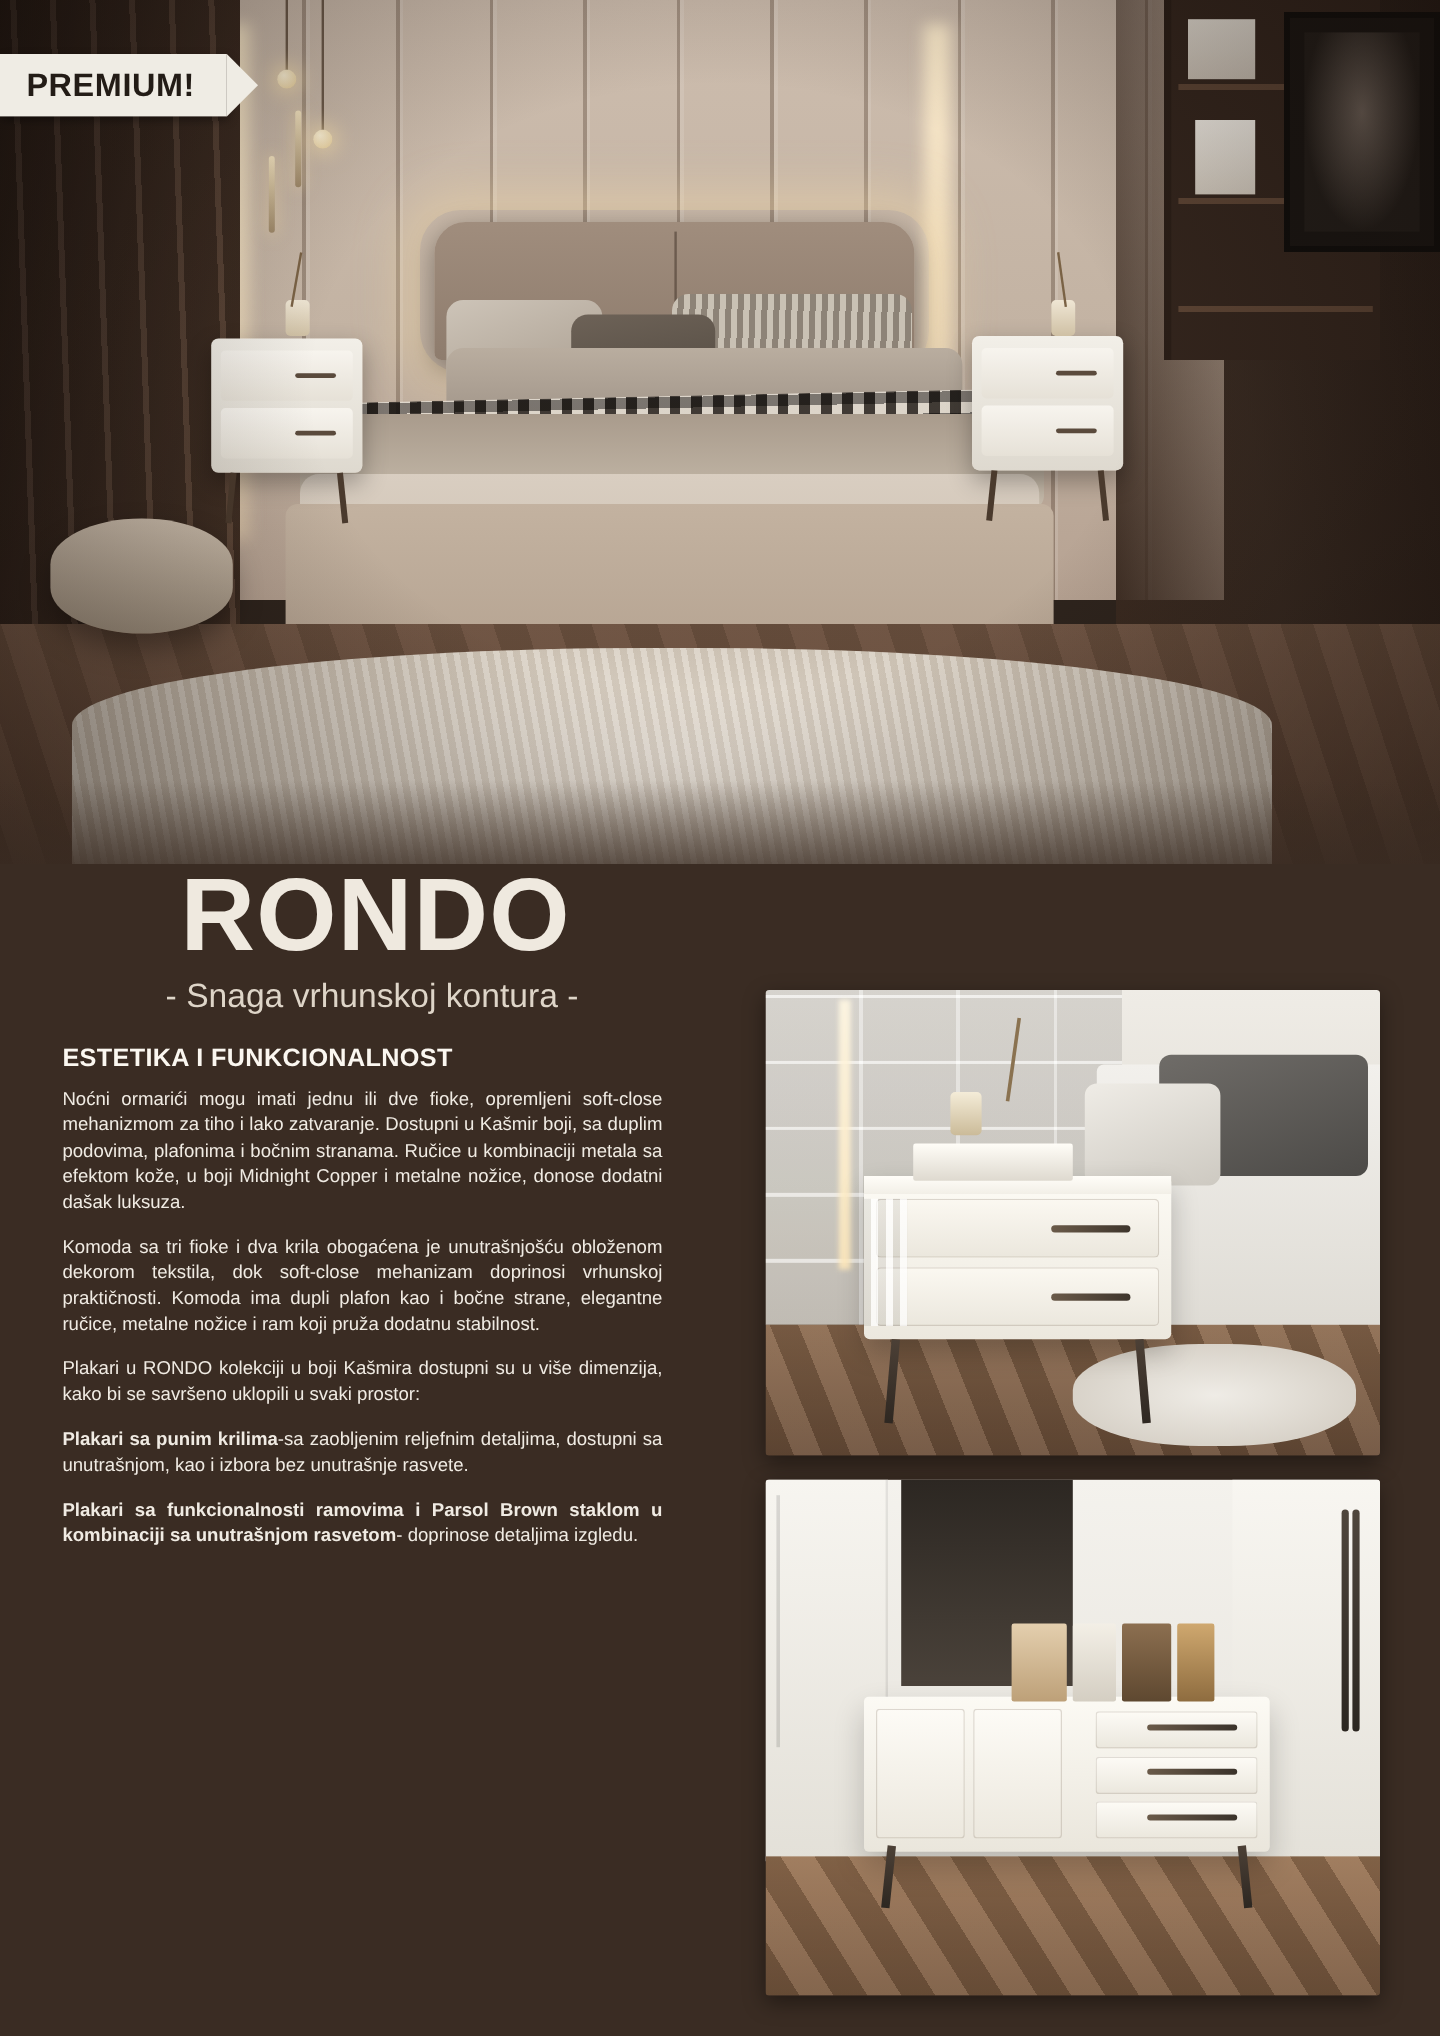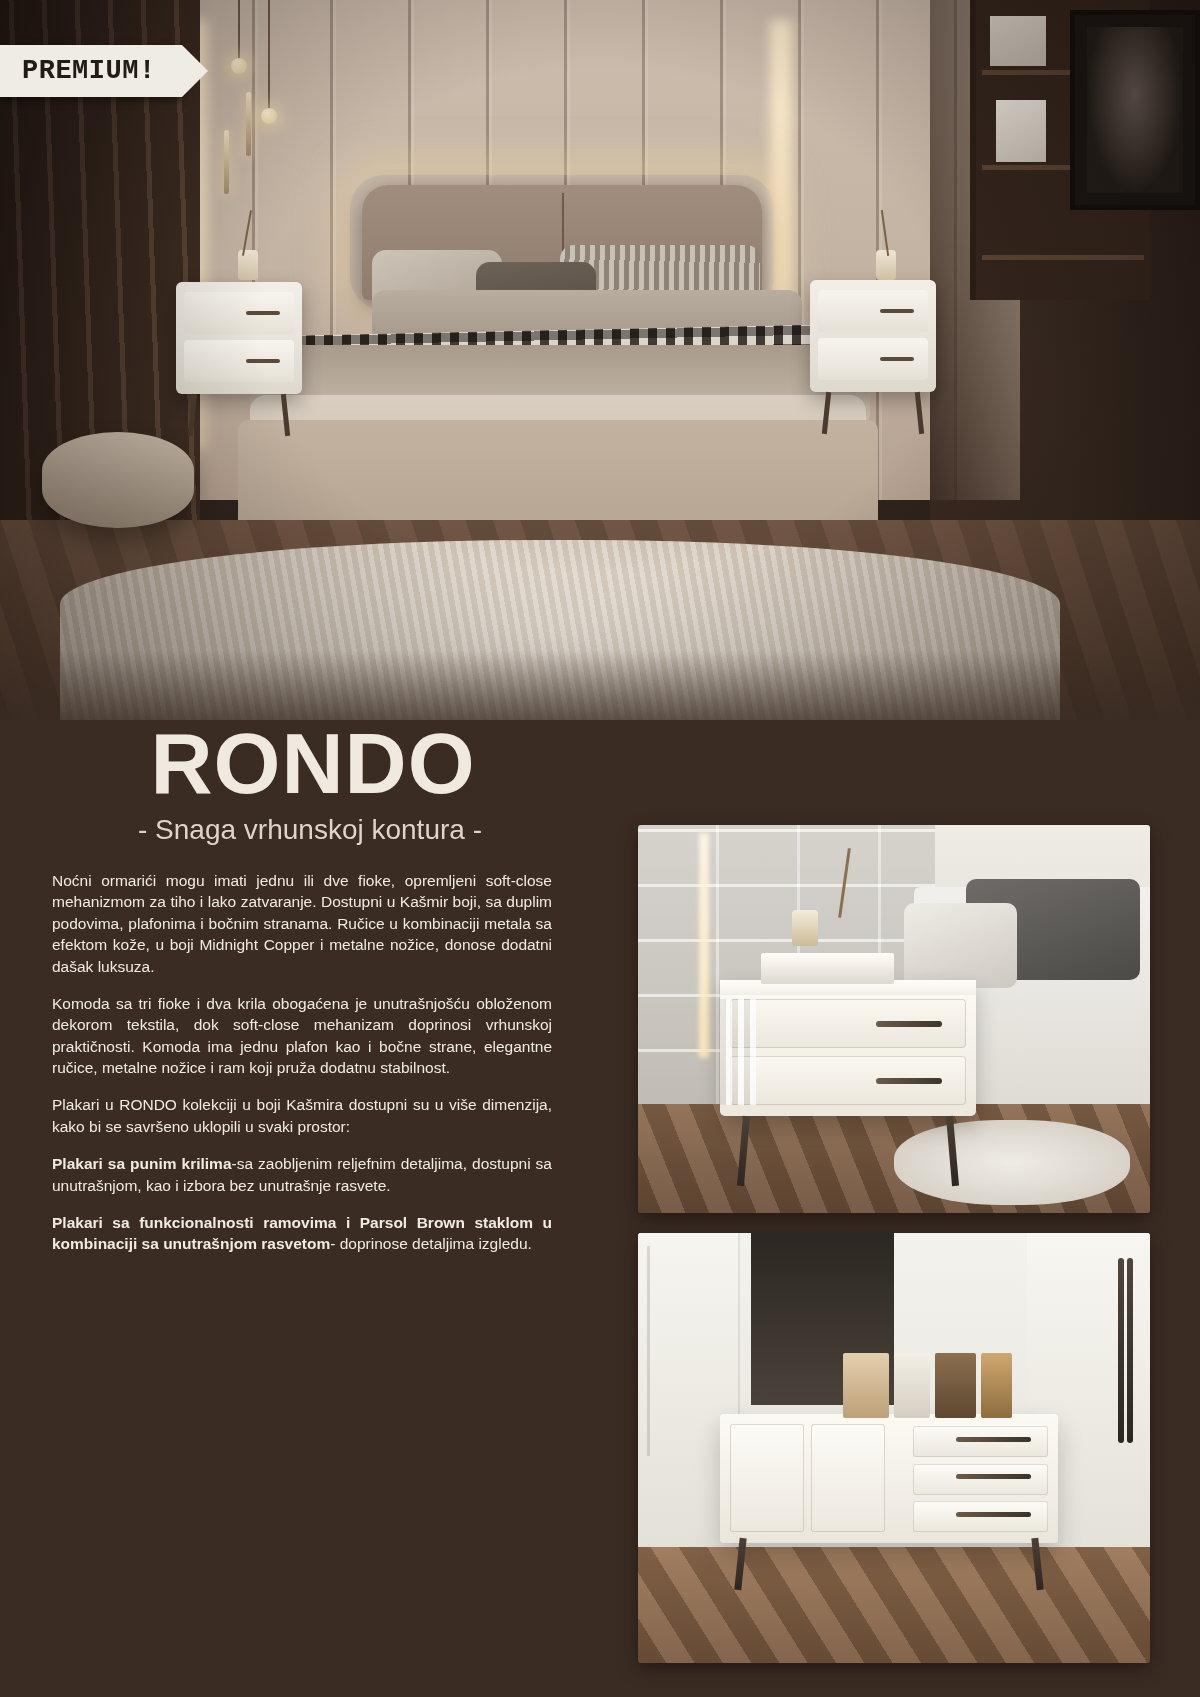--- a/index.html
+++ b/index.html
@@ -205,21 +205,21 @@
   .ribbon {
     position: absolute; left: 0; top: 45px;
     height: 52px; padding: 0 26px 0 22px;
     background: #efece4;
     display: flex; align-items: center;
     box-shadow: 2px 3px 8px rgba(0,0,0,.45);
     z-index: 5;
   }
   .ribbon span {
     font-size: 27px; font-weight: bold; letter-spacing: .5px; color: #231c16;
-    font-family: Liberation Mono, monospace;
+    font-family: Liberation Sans, sans-serif;
   }
   .ribbon:after{
     content:""; position:absolute; right: -26px; top: 0;
     border-top: 26px solid transparent;
     border-bottom: 26px solid transparent;
     border-left: 26px solid #efece4;
   }
 
   
   .content {
@@ -439,23 +439,24 @@
 
 <div class="content">
 
   <div class="title-block">
     <div class="brand-title">RONDO</div>
     <div class="brand-sub">- Snaga vrhunskoj kontura -</div>
   </div>
 
   <div class="left-col">
 
+    <h2 class="h2">ESTETIKA I FUNKCIONALNOST</h2>
 
     <p class="para">Noćni ormarići mogu imati jednu ili dve fioke, opremljeni soft-close mehanizmom za tiho i lako zatvaranje. Dostupni u Kašmir boji, sa duplim podovima, plafonima i bočnim stranama. Ručice u kombinaciji metala sa efektom kože, u boji Midnight Copper i metalne nožice, donose dodatni dašak luksuza.</p>
-    <p class="para">Komoda sa tri fioke i dva krila obogaćena je unutrašnjošću obloženom dekorom tekstila, dok soft-close mehanizam doprinosi vrhunskoj praktičnosti. Komoda ima jednu plafon kao i bočne strane, elegantne ručice, metalne nožice i ram koji pruža dodatnu stabilnost.</p>
+    <p class="para">Komoda sa tri fioke i dva krila obogaćena je unutrašnjošću obloženom dekorom tekstila, dok soft-close mehanizam doprinosi vrhunskoj praktičnosti. Komoda ima dupli plafon kao i bočne strane, elegantne ručice, metalne nožice i ram koji pruža dodatnu stabilnost.</p>
     <p class="para">Plakari u RONDO kolekciji u boji Kašmira dostupni su u više dimenzija, kako bi se savršeno uklopili u svaki prostor:</p>
 
     <p class="para">
       <b>Plakari sa punim krilima</b><span>-sa zaobljenim reljefnim detaljima, dostupni sa unutrašnjom, kao i izbora bez unutrašnje rasvete.</span>
     </p>
 
     <p class="para">
       <b>Plakari sa funkcionalnosti ramovima i Parsol Brown staklom u kombinaciji sa unutrašnjom rasvetom</b><span>- doprinose detaljima izgledu.</span>
     </p>
 

